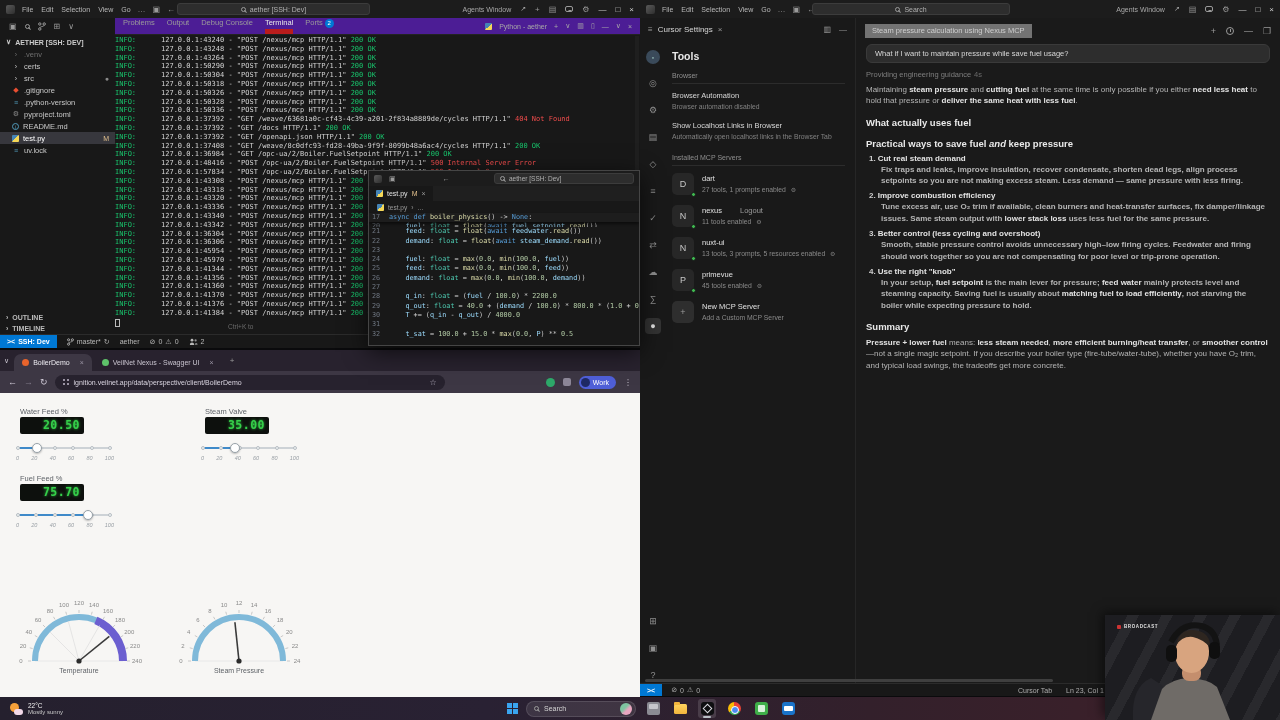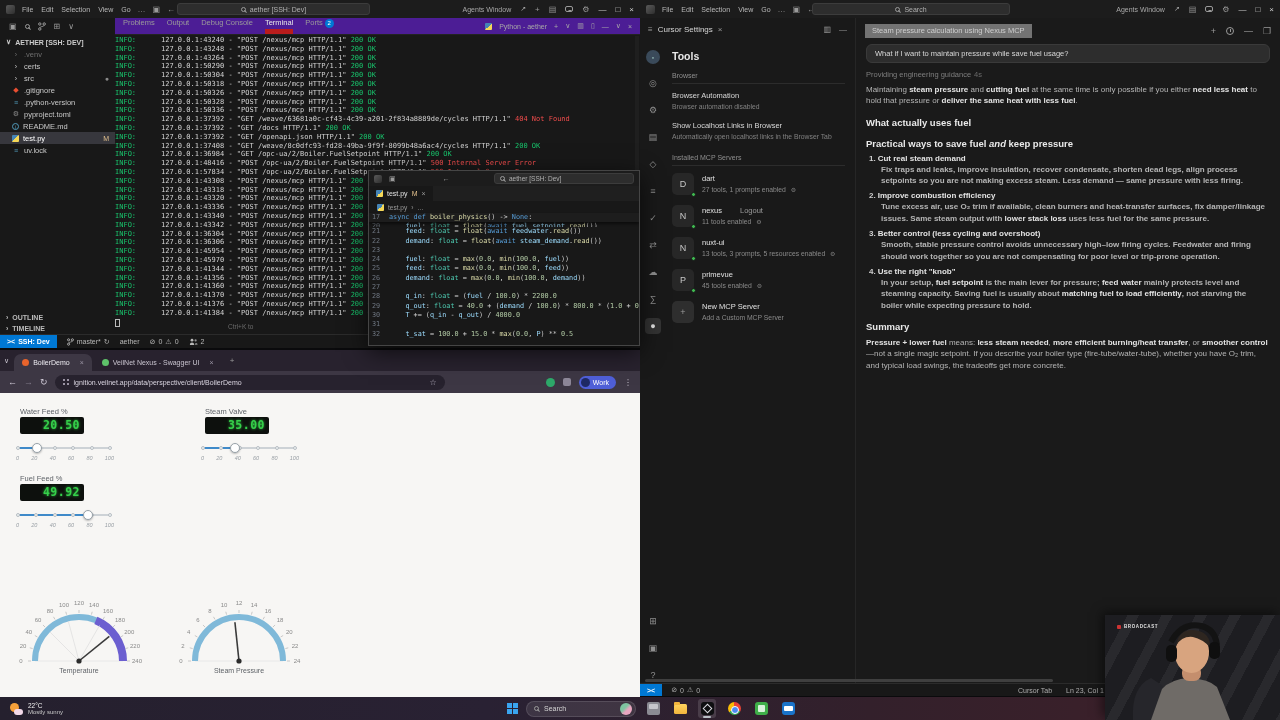--- a/index.html
+++ b/index.html
@@ -512,21 +512,21 @@
           <div class="sl-ticks">
             <span>0</span>
             <span>20</span>
             <span>40</span>
             <span>60</span>
             <span>80</span>
             <span>100</span>
           </div>
         </div>
         <div class="ctl-label" style="left: 20px; top: 81px;">Fuel Feed %</div>
-        <div class="segdisp" style="left: 20px; top: 91px;">49.92</div>
+        <div class="segdisp" style="left: 20px; top: 91px;">75.70</div>
         <div class="slider" style="left: 18px; top: 117px;">
           <div class="sl-track">
             <div class="sl-fill" style="width:75.7%"></div>
             <span class="sl-dot" style="left:0%"></span>
             <span class="sl-dot" style="left:20%"></span>
             <span class="sl-dot" style="left:40%"></span>
             <span class="sl-dot" style="left:60%"></span>
             <span class="sl-dot" style="left:80%"></span>
             <span class="sl-dot" style="left:100%"></span>
             <span class="sl-thumb" style="left:75.7%"></span>

